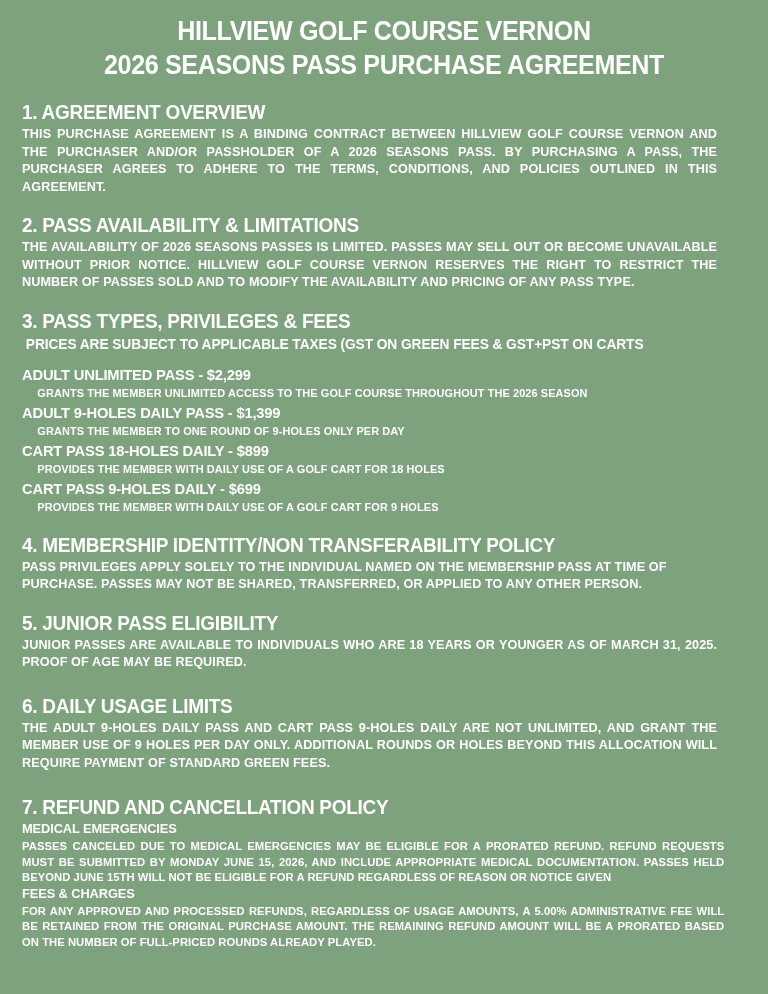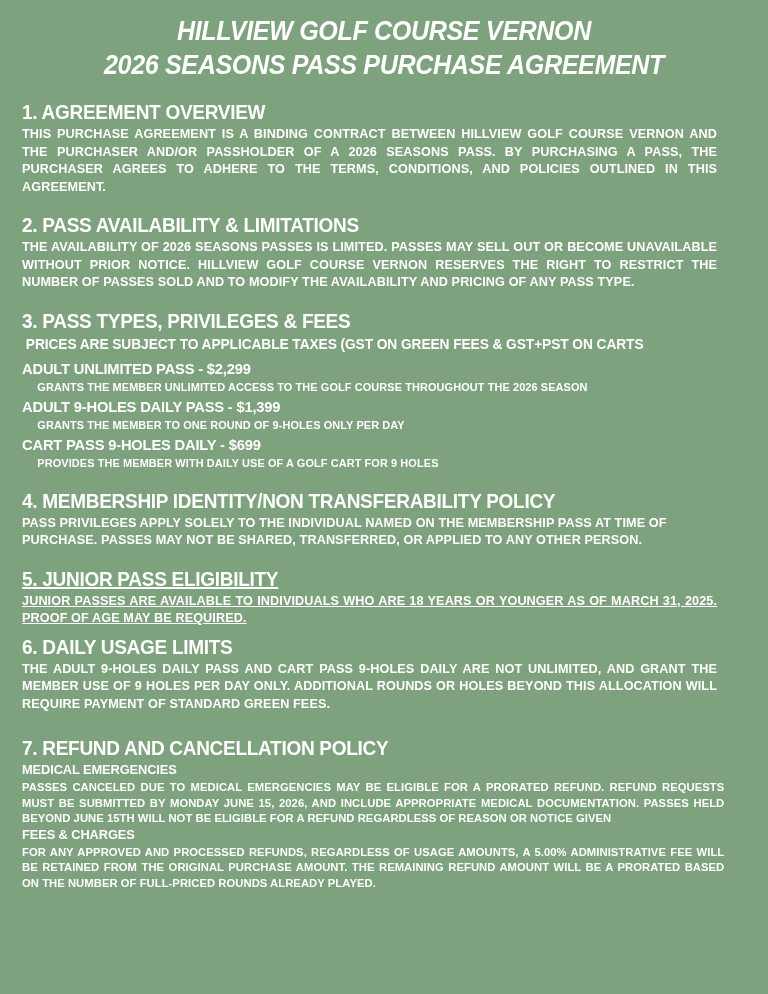--- a/index.html
+++ b/index.html
@@ -20,21 +20,20 @@
     width: 768px;
     height: 994px;
     padding: 0 22px;
     position: relative;
   }
 
   
   .doc-title {
     text-align: center;
     padding-top: 14px;
-    font-style: italic;
   }
   .doc-title .line {
     font-weight: bold;
     font-size: 27px;
     line-height: 34px;
     letter-spacing: -0.4px;
     text-transform: uppercase;
     white-space: nowrap;
     transform: scaleX(0.93);
   }
@@ -71,21 +70,21 @@
     font-weight: bold;
     font-size: 14.5px;
     line-height: 20px;
     letter-spacing: -0.1px;
     text-transform: uppercase;
     padding-left: 4px;
     transform: scaleX(0.95);
     transform-origin: left center;
   }
 
-  .pass-list { margin-top: 4px; }
+  .pass-list { margin-top: 10px; }
 
   .pass-name {
     font-weight: bold;
     font-size: 15.5px;
     line-height: 21px;
     letter-spacing: -0.2px;
     text-transform: uppercase;
     transform: scaleX(0.95);
     transform-origin: left center;
   }
@@ -152,37 +151,41 @@
     <div class="pass-list">
       <div>
         <div class="pass-name">ADULT UNLIMITED PASS - $2,299</div>
         <div class="pass-desc">GRANTS THE MEMBER UNLIMITED ACCESS TO THE GOLF COURSE THROUGHOUT THE 2026 SEASON</div>
       </div>
       <div>
         <div class="pass-name">ADULT 9-HOLES DAILY PASS - $1,399</div>
         <div class="pass-desc">GRANTS THE MEMBER TO ONE ROUND OF 9-HOLES ONLY PER DAY</div>
       </div>
       <div>
+        <div class="pass-name">CART PASS 18-HOLES DAILY - $899</div>
+        <div class="pass-desc">PROVIDES THE MEMBER WITH DAILY USE OF A GOLF CART FOR 18 HOLES</div>
+      </div>
+      <div>
         <div class="pass-name">CART PASS 9-HOLES DAILY - $699</div>
         <div class="pass-desc">PROVIDES THE MEMBER WITH DAILY USE OF A GOLF CART FOR 9 HOLES</div>
       </div>
     </div>
   </div>
 
   <div class="section" style="margin-top:18px;">
     <div class="section-heading">4. MEMBERSHIP IDENTITY/NON TRANSFERABILITY POLICY</div>
     <div class="body-text noj">PASS PRIVILEGES APPLY SOLELY TO THE INDIVIDUAL NAMED ON THE MEMBERSHIP PASS AT TIME OF PURCHASE. PASSES MAY NOT BE SHARED, TRANSFERRED, OR APPLIED TO ANY OTHER PERSON.</div>
   </div>
 
-  <div class="section" style="text-decoration:underline;">
+  <div class="section" style="">
     <div class="section-heading">5. JUNIOR PASS ELIGIBILITY</div>
     <div class="body-text">JUNIOR PASSES ARE AVAILABLE TO INDIVIDUALS WHO ARE 18 YEARS OR YOUNGER AS OF MARCH 31, 2025. PROOF OF AGE MAY BE REQUIRED.</div>
   </div>
 
-  <div class="section" style="margin-top:9px;">
+  <div class="section" style="margin-top:24px;">
     <div class="section-heading">6. DAILY USAGE LIMITS</div>
     <div class="body-text">THE ADULT 9-HOLES DAILY PASS AND CART PASS 9-HOLES DAILY ARE NOT UNLIMITED, AND GRANT THE MEMBER USE OF 9 HOLES PER DAY ONLY. ADDITIONAL ROUNDS OR HOLES BEYOND THIS ALLOCATION WILL REQUIRE PAYMENT OF STANDARD GREEN FEES.</div>
   </div>
 
   <div class="section" style="margin-top:25px;">
     <div class="section-heading">7. REFUND AND CANCELLATION POLICY</div>
 
     <div class="sub-block">
       <div class="sub-heading">MEDICAL EMERGENCIES</div>
       <div class="sub-text">PASSES CANCELED DUE TO MEDICAL EMERGENCIES MAY BE ELIGIBLE FOR A PRORATED REFUND. REFUND REQUESTS MUST BE SUBMITTED BY MONDAY JUNE 15, 2026, AND INCLUDE APPROPRIATE MEDICAL DOCUMENTATION. PASSES HELD BEYOND JUNE 15TH WILL NOT BE ELIGIBLE FOR A REFUND REGARDLESS OF REASON OR NOTICE GIVEN</div>

